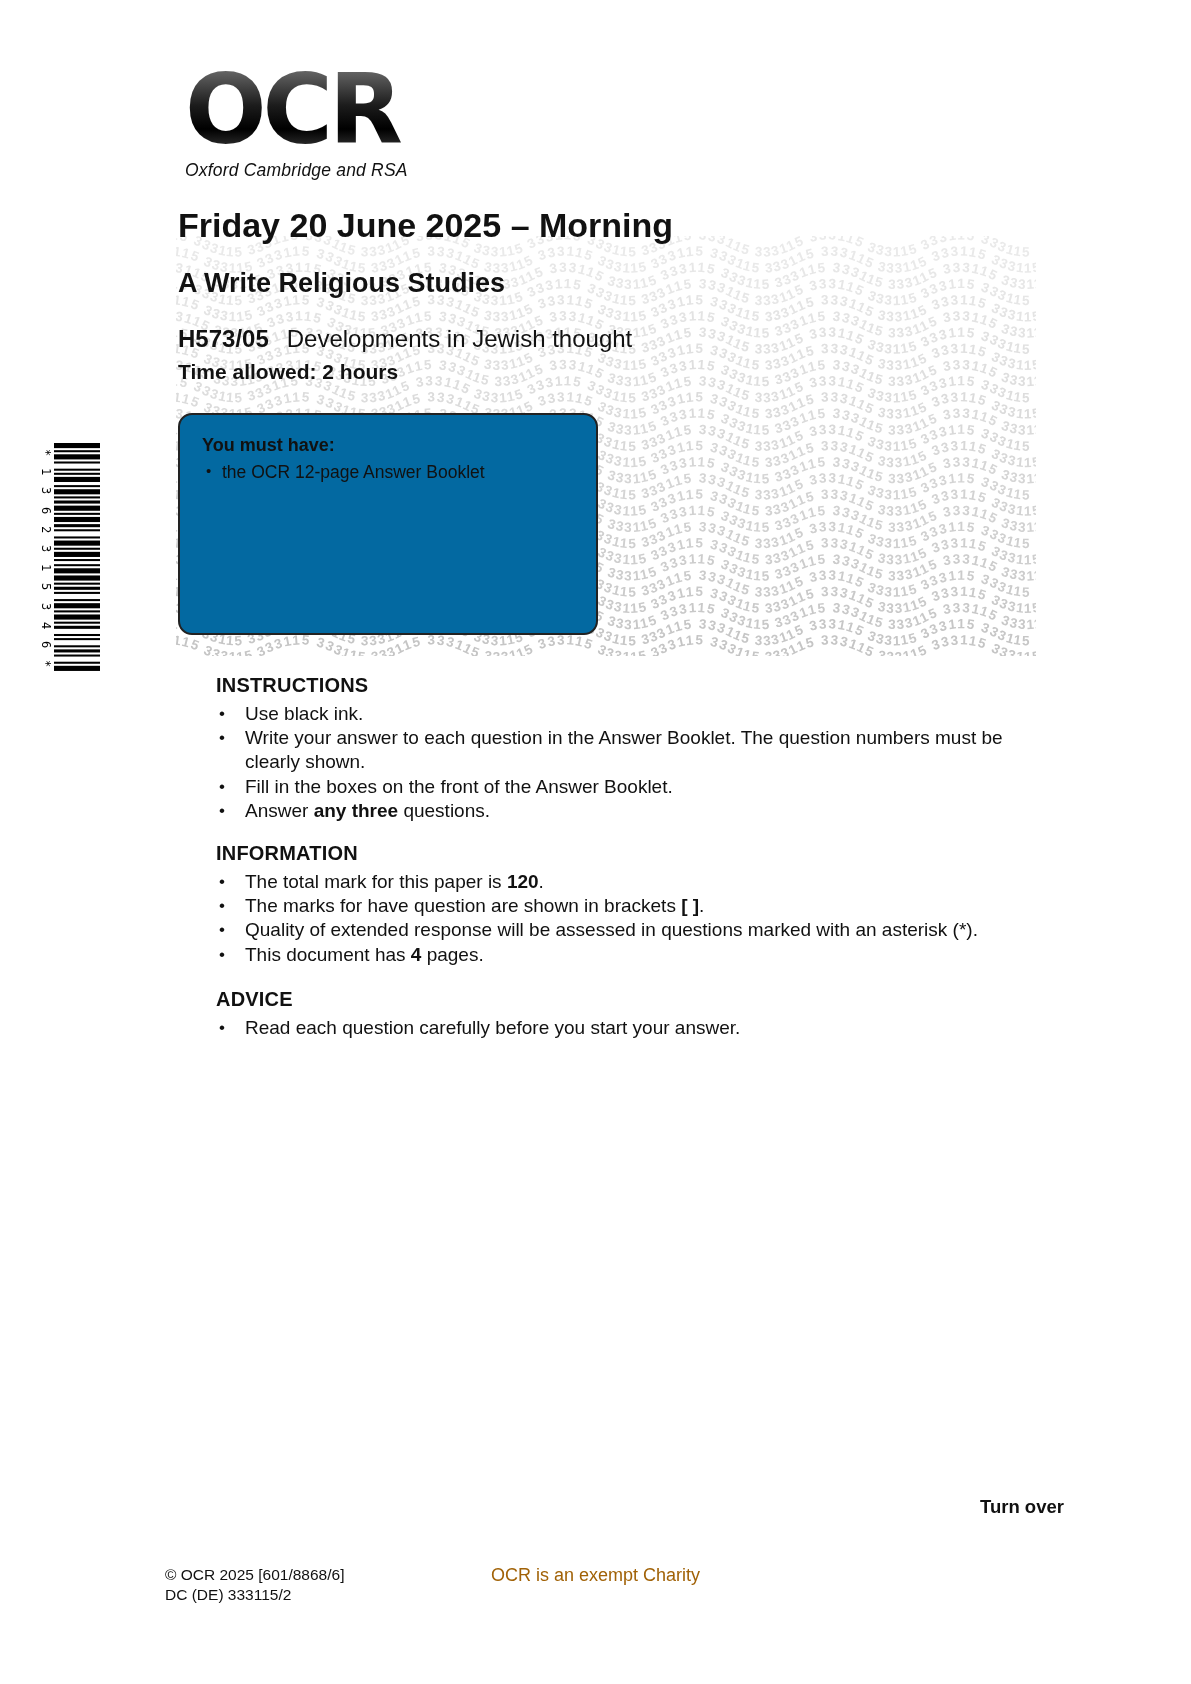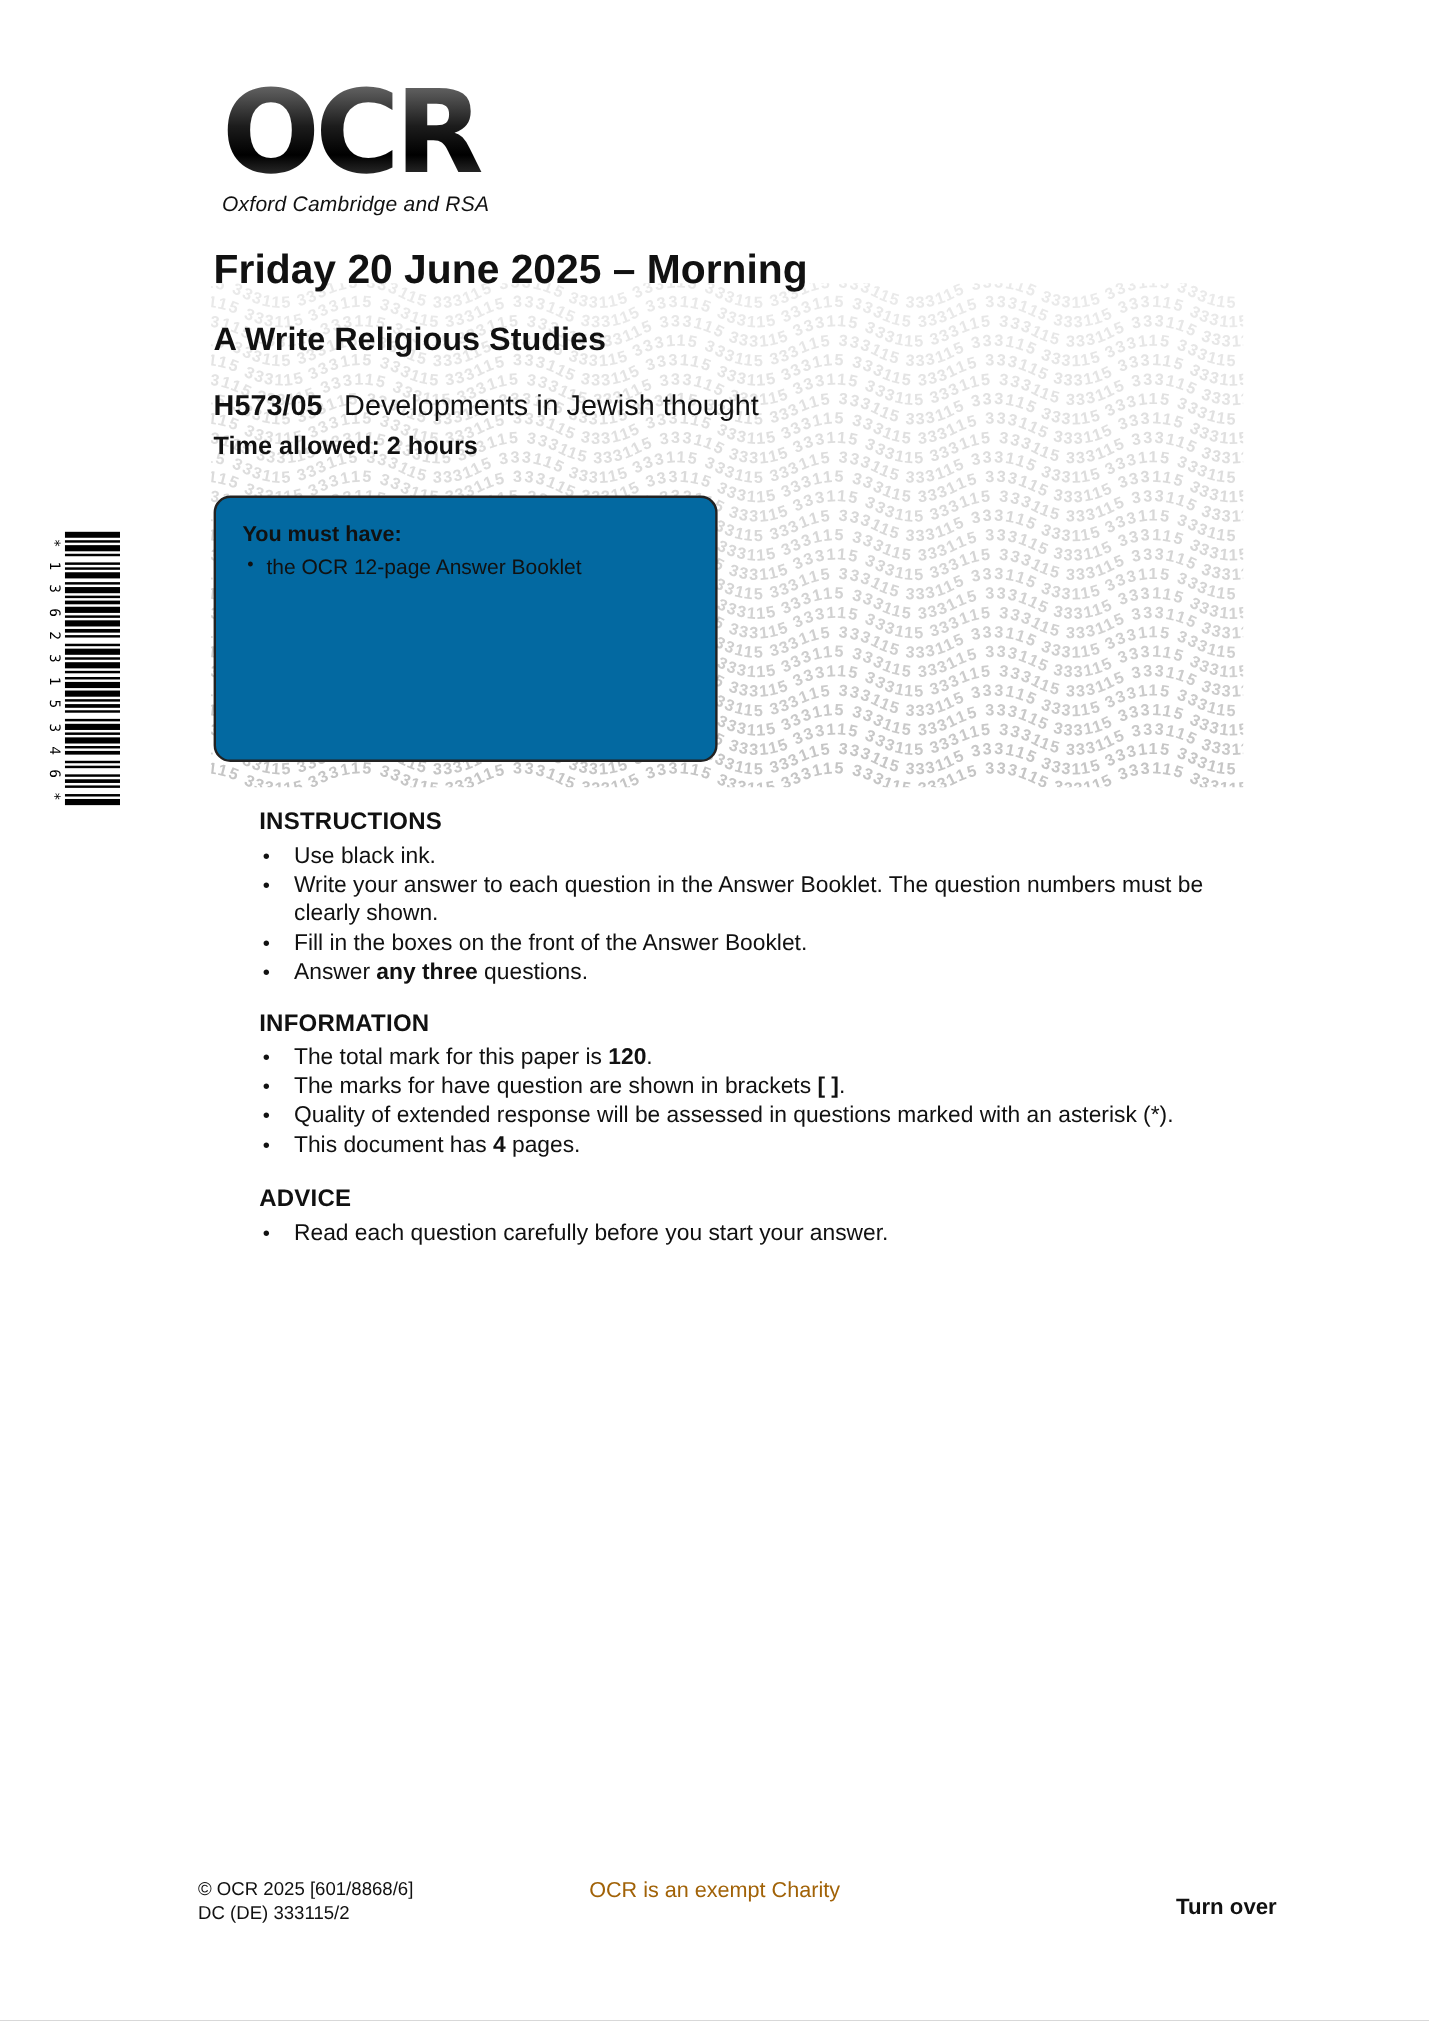--- a/index.html
+++ b/index.html
@@ -58,21 +58,21 @@
   .section li{
     position:relative;padding-left:29px;font-size:19px;line-height:24.2px;color:#111;
   }
   .section li::before{content:"•";position:absolute;left:3px;top:0;font-size:17px;}
   .sec-instructions{top:674px;}
   .sec-information{top:842px;}
   .sec-advice{top:988px;}
   
   .footer-left{position:absolute;left:165px;top:1565px;font-size:15.5px;color:#111;line-height:20px;z-index:2;}
   .footer-center{position:absolute;left:0;top:1565px;width:1191px;text-align:center;font-size:18px;color:#a16207;z-index:2;}
-  .footer-right{position:absolute;left:980px;top:1578px;font-size:18.5px;font-weight:bold;color:#111;z-index:2;}
+  .footer-right{position:absolute;left:980px;top:1496px;font-size:18.5px;font-weight:bold;color:#111;z-index:2;}
 </style>
 </head>
 <body>
 
 <div class="page">
 
   <svg class="watermark" id="watermark-svg" viewBox="0 0 860 420" aria-hidden="true">
       <defs>
         <path id="wmp0" d="M-40 12 q 33 -17 66 0 q 33 17 66 0 q 33 -17 66 0 q 33 17 66 0 q 33 -17 66 0 q 33 17 66 0 q 33 -17 66 0 q 33 17 66 0 q 33 -17 66 0 q 33 17 66 0 q 33 -17 66 0 q 33 17 66 0 q 33 -17 66 0 q 33 17 66 0 q 33 -17 66 0 q 33 17 66 0" fill="none"></path>
         <path id="wmp1" d="M-40 28.2 q 33 -17 66 0 q 33 17 66 0 q 33 -17 66 0 q 33 17 66 0 q 33 -17 66 0 q 33 17 66 0 q 33 -17 66 0 q 33 17 66 0 q 33 -17 66 0 q 33 17 66 0 q 33 -17 66 0 q 33 17 66 0 q 33 -17 66 0 q 33 17 66 0 q 33 -17 66 0 q 33 17 66 0" fill="none"></path>

